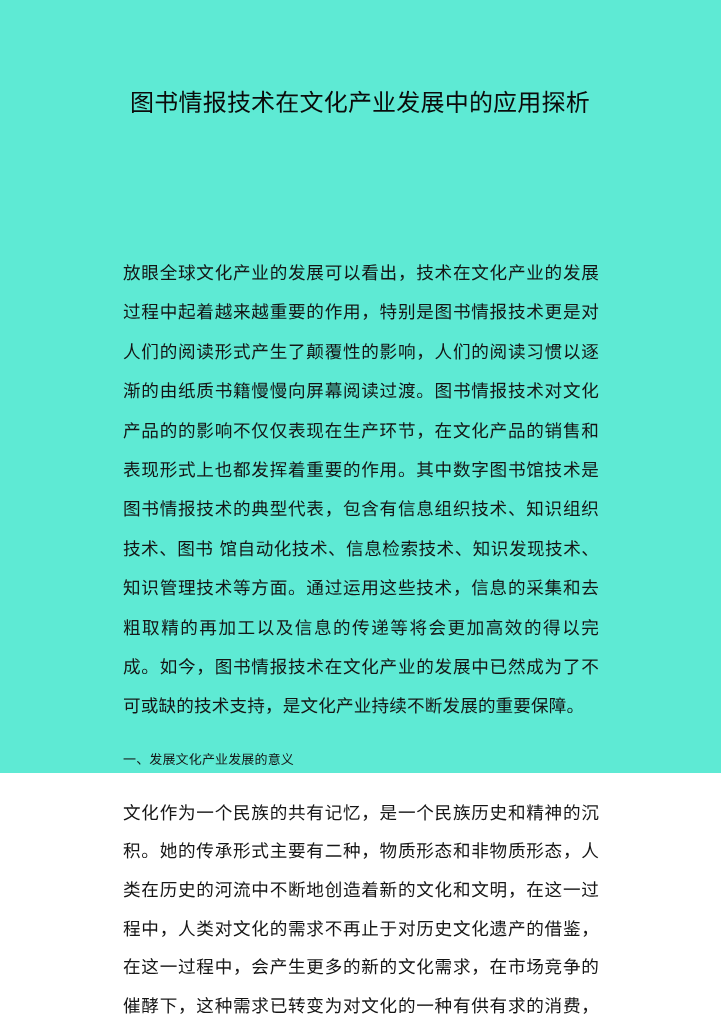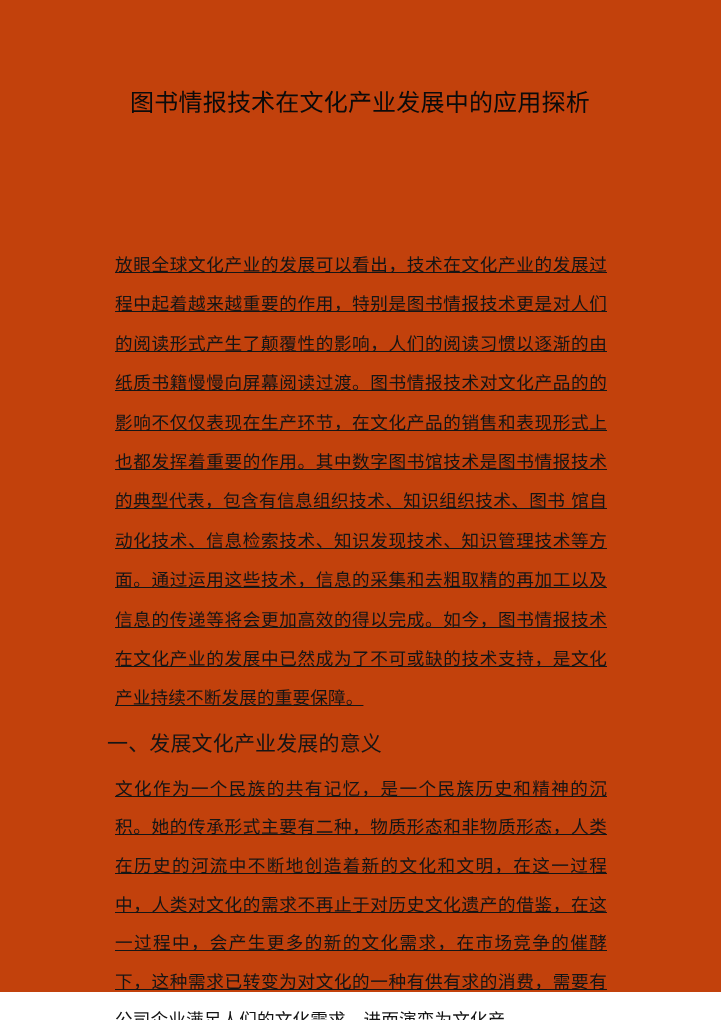--- a/index.html
+++ b/index.html
@@ -13,22 +13,22 @@
     height: 1020px;
     overflow: hidden;
     font-family: "DejaVu Serif", "Liberation Serif", serif;
     color: #000000;
     -webkit-font-smoothing: antialiased;
   }
 
   .page {
     position: relative;
     width: 721px;
-    height: 992px;
-    background: #c2410c;
+    height: 773px;
+    background: #5eead4;
     box-sizing: border-box;
   }
 
   
   .doc-title {
     position: absolute;
     left: 107px;
     top: 86px;
     width: 506px;
     text-align: center;
@@ -43,40 +43,40 @@
 
   
   .body-col {
     position: absolute;
     left: 107px;
     top: 238px;
     width: 508px;
   }
 
   .para {
-    margin: 8px;
+    margin: 16px;
     font-size: 17.6px;
     line-height: 39.4px;
     text-align: justify;
     text-justify: inter-ideograph;
     text-align-last: left;
     color: #171717;
     letter-spacing: 0.15px;
     word-break: break-all;
-    text-decoration: underline;
   }
 
   .section-heading {
-    margin: 0;
-    font-size: 21px;
+    margin: 16px;
+    font-size: 13px;
     line-height: 35px;
     font-weight: 400;
     text-align: left;
     color: #171717;
     letter-spacing: 0.15px;
+    font-family: Liberation Mono, monospace;
   }
 
   .para-tight {
     line-height: 38.6px;
   }
 
   
   .ink-soft { color: #151515; }
 </style>
 </head>

